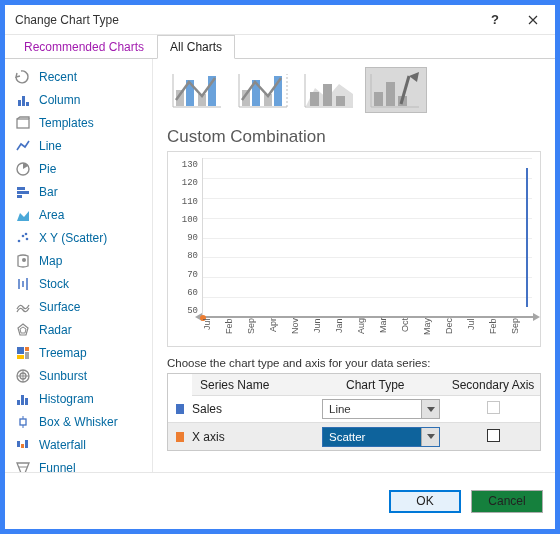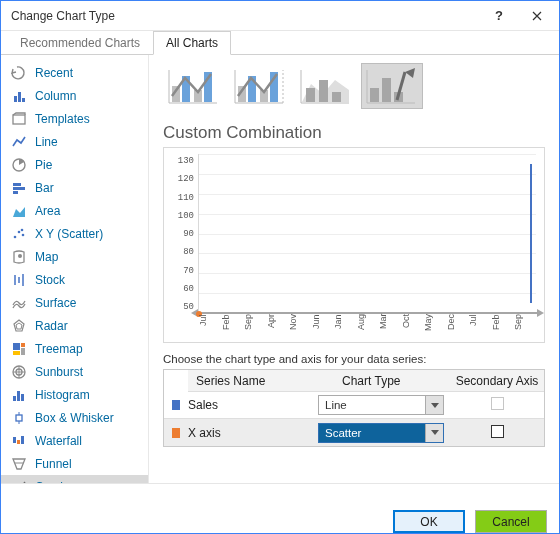--- a/index.html
+++ b/index.html
@@ -8,21 +8,21 @@
     font-family: "Segoe UI", Tahoma, sans-serif;
     font-size: 12px;
     color: #222;
     background: #fff;
     width: 560px;
     height: 534px;
   }
   .window {
     width: 560px;
     height: 534px;
-    border: 1px solid #3b82f6;
+    border: 5px solid #3b82f6;
     display: flex;
     flex-direction: column;
     background: #fff;
   }
   .titlebar {
     height: 30px;
     display: flex;
     align-items: center;
     padding: 0 0 0 10px;
     border-bottom: 1px solid #e6e6e6;
@@ -43,21 +43,21 @@
     height: 24px;
     display: flex;
     align-items: flex-end;
     padding: 4px 6px 0 6px;
     gap: 0;
     border-bottom: 1px solid #d0d0d0;
   }
   .tab {
     padding: 4px 12px;
     font-size: 12px;
-    color: #737373;
+    color: #a21caf;
     border: 1px solid transparent;
     position: relative;
     top: 1px;
     cursor: default;
   }
   .tab.active {
     color: #222;
     border: 1px solid #d0d0d0;
     border-bottom: 1px solid #fff;
     background: #fff;
@@ -247,33 +247,33 @@
     background: #e1e1e1;
   }
   .dd .arrow svg { width: 8px; height: 5px; }
   .cbox {
     width: 13px; height: 13px;
     border: 1px solid #8a8a8a;
     background: #fff;
     display: inline-block;
   }
   .footer {
-    height: 50px;
-    display: flex;
-    align-items: flex-end;
+    height: 57px;
+    display: flex;
+    align-items: center;
     justify-content: flex-end;
     gap: 10px;
     padding: 0 12px;
     border-top: 1px solid #e6e6e6;
   }
   .btn {
     min-width: 72px;
     height: 23px;
     border: 1px solid #adadad;
-    background: #84cc16;
+    background: #15803d;
     font-size: 12px;
     display: flex;
     align-items: center;
     justify-content: center;
   }
   .btn.primary { border: 2px solid #0078d7; background: #e5f1fb; }
 </style>
 </head>
 <body>
 

